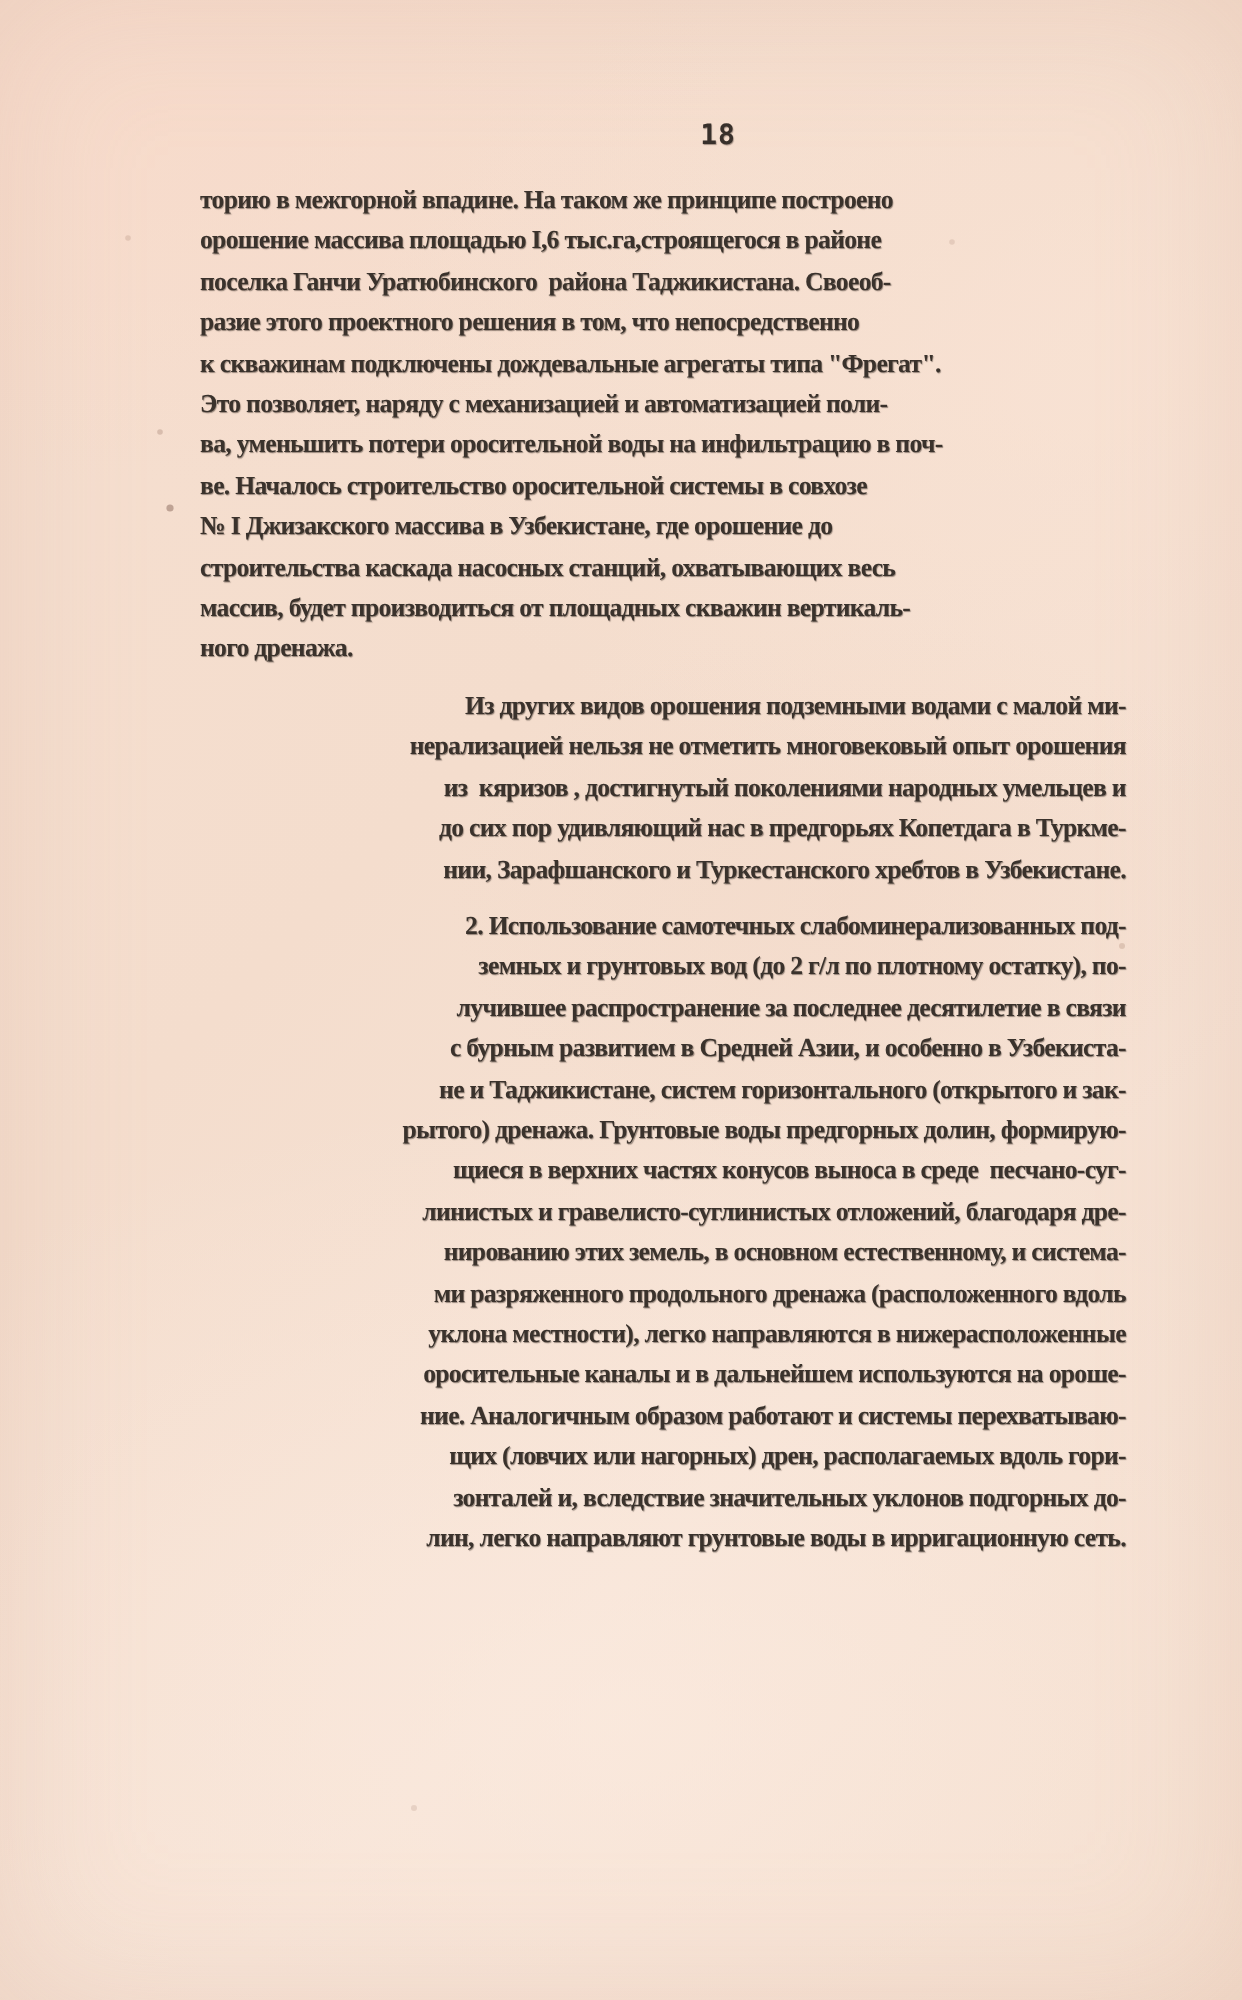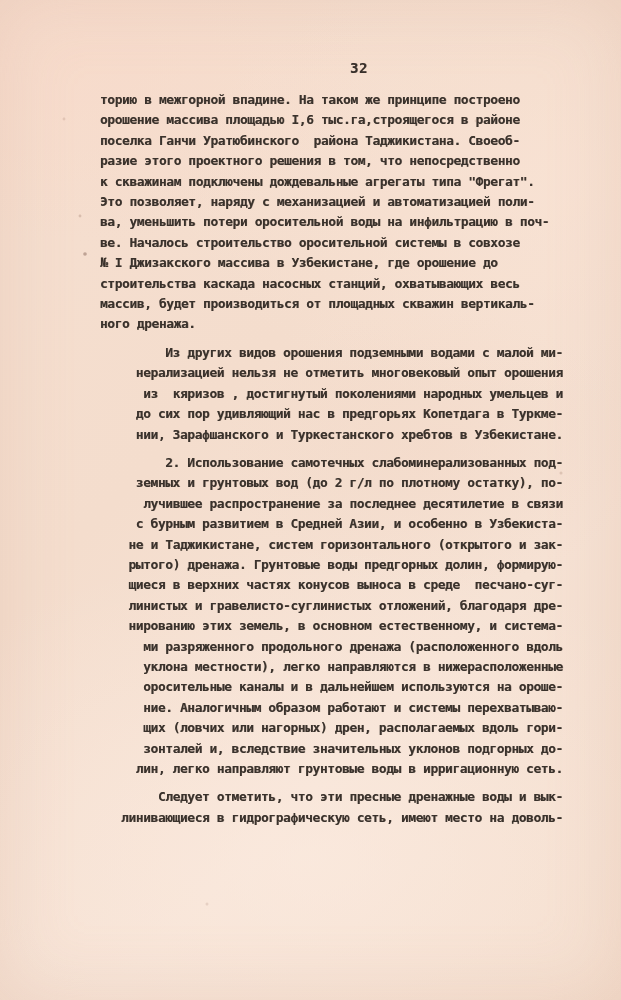--- a/index.html
+++ b/index.html
@@ -49,20 +49,21 @@
     font-weight: 700;
     letter-spacing: 0.5px;
     color: #38302b;
     text-shadow: 0.4px 0.4px 0.5px rgba(58,45,38,0.45);
   }
   .text-block {
     position: absolute;
     top: 90px;
     left: 100px;
     width: 470px;
+    font-family: Liberation Serif, serif;
   }
   .paragraph {
     margin: 0;
     padding: 0;
   }
   .paragraph + .paragraph {
     margin-top: 8px;
     text-align: right;
   }
   .line {
@@ -78,21 +79,21 @@
     transform-origin: left center;
   }
   .line.indent {
     text-indent: 47px;
   }
 </style>
 </head>
 <body>
 
 <div class="page">
-  <div class="page-number">32</div>
+  <div class="page-number">18</div>
   <div class="text-block">
       <p class="paragraph">
         <span class="line">торию в межгорной впадине. На таком же принципе построено</span>
         <span class="line">орошение массива площадью I,6 тыс.га,строящегося в районе</span>
         <span class="line">поселка Ганчи Уратюбинского  района Таджикистана. Своеоб-</span>
         <span class="line">разие этого проектного решения в том, что непосредственно</span>
         <span class="line">к скважинам подключены дождевальные агрегаты типа "Фрегат".</span>
         <span class="line">Это позволяет, наряду с механизацией и автоматизацией поли-</span>
         <span class="line">ва, уменьшить потери оросительной воды на инфильтрацию в поч-</span>
         <span class="line">ве. Началось строительство оросительной системы в совхозе</span>
@@ -119,18 +120,14 @@
         <span class="line">линистых и гравелисто-суглинистых отложений, благодаря дре-</span>
         <span class="line">нированию этих земель, в основном естественному, и система-</span>
         <span class="line">ми разряженного продольного дренажа (расположенного вдоль</span>
         <span class="line">уклона местности), легко направляются в нижерасположенные</span>
         <span class="line">оросительные каналы и в дальнейшем используются на ороше-</span>
         <span class="line">ние. Аналогичным образом работают и системы перехватываю-</span>
         <span class="line">щих (ловчих или нагорных) дрен, располагаемых вдоль гори-</span>
         <span class="line">зонталей и, вследствие значительных уклонов подгорных до-</span>
         <span class="line">лин, легко направляют грунтовые воды в ирригационную сеть.</span>
       </p>
-      <p class="paragraph">
-        <span class="line indent">Следует отметить, что эти пресные дренажные воды и вык-</span>
-        <span class="line">линивающиеся в гидрографическую сеть, имеют место на доволь-</span>
-      </p>
     </div>
 </div>
 
 </body></html>

